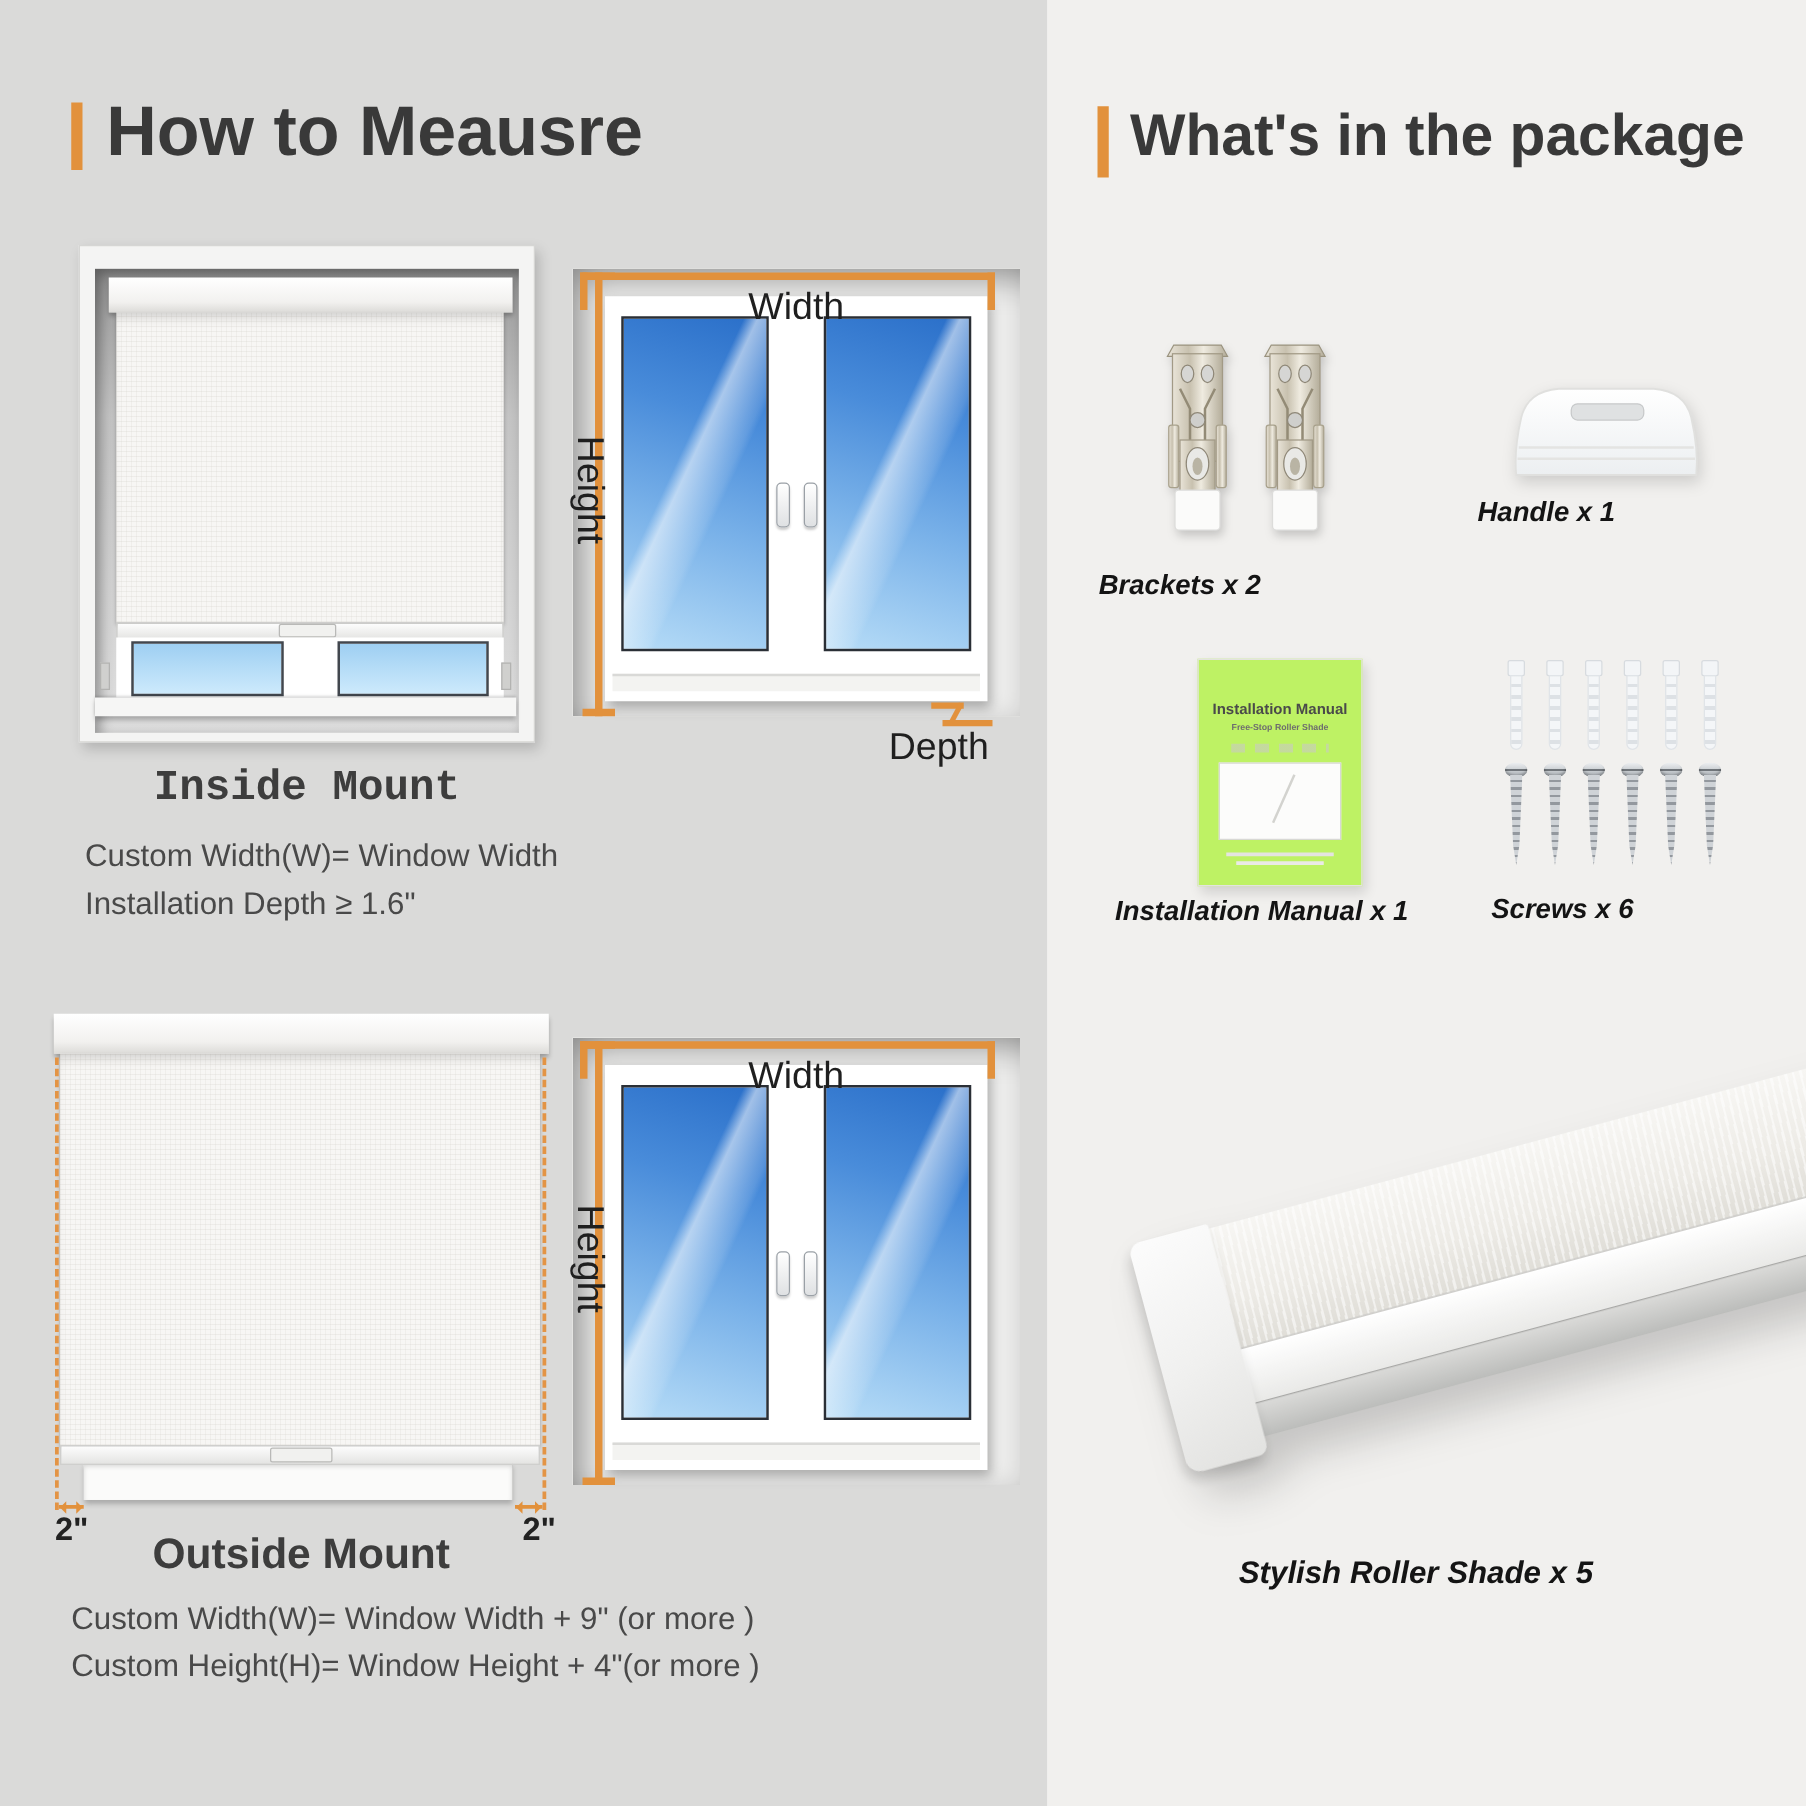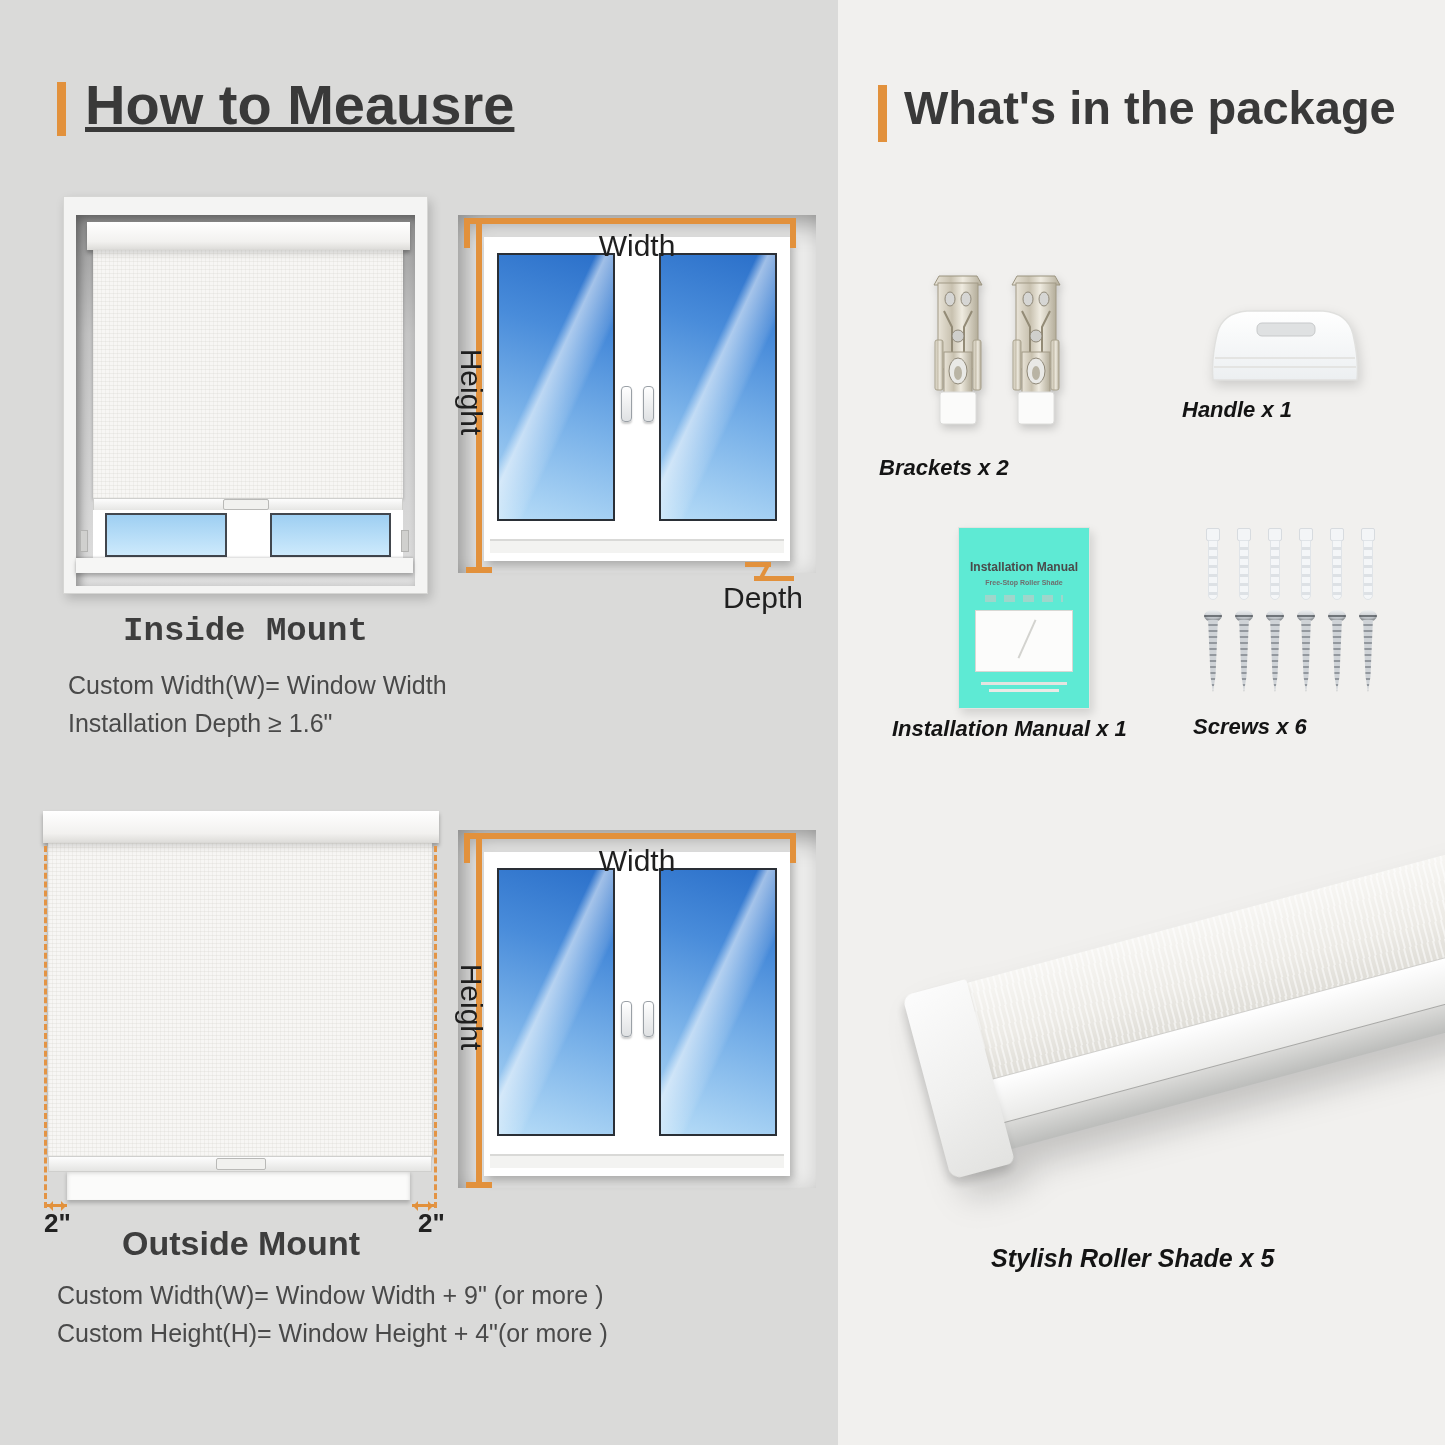--- a/index.html
+++ b/index.html
@@ -7,21 +7,21 @@
           font-family:"Liberation Sans", sans-serif;}
 
   
   .left-panel{position:absolute;left:0;top:0;width:838px;height:1445px;background:#dadad9;}
   .right-panel{position:absolute;left:838px;top:0;width:607px;height:1445px;background:#f1f0ee;overflow:hidden;}
 
   
   .accent-bar{position:absolute;background:#e2913c;}
   .panel-title{position:absolute;font-weight:700;color:#393939;white-space:nowrap;}
   .lt-bar{left:57px;top:82px;width:9px;height:54px;}
-  .lt-title{left:85px;top:72px;font-size:56px;text-decoration:underline;}
+  .lt-title{left:85px;top:72px;font-size:56px;}
   .rt-bar{left:40px;top:85px;width:9px;height:57px;}
   .rt-title{left:66px;top:80px;font-size:47px;}
 
   
   .inside-diagram{position:absolute;left:63px;top:196px;width:365px;height:398px;}
   .inside-wall{position:absolute;inset:0;background:#f4f4f3;
                box-shadow:inset 0 0 0 1px #d6d6d4, 3px 5px 10px rgba(0,0,0,.18);}
   .inside-recess{position:absolute;left:13px;top:19px;right:13px;bottom:8px;
                  background:linear-gradient(180deg,#8f8f8f 0%,#a9a9a9 12%,#c4c4c4 32%,#dedede 100%);
                  box-shadow:inset 4px 4px 10px rgba(0,0,0,.35);}
@@ -77,21 +77,21 @@
   .meas-height{left:18px;top:3px;width:6px;bottom:0;}
   .meas-height::before,.meas-height::after{content:'';position:absolute;left:-10px;width:26px;height:6px;background:#e2913c;}
   .meas-height::before{top:0;} .meas-height::after{bottom:0;}
   .meas-label{position:absolute;font-size:30px;color:#1f1f1f;text-align:center;}
   .width-label{left:0;right:0;top:14px;text-align:center;}
   .height-label{left:-47px;top:160px;width:120px;transform:rotate(90deg);}
   .depth-bar{position:absolute;background:#e2913c;height:5px;}
   .depth-top{left:287px;top:347px;width:26px;}
   .depth-bottom{left:296px;top:361px;width:40px;}
   .depth-conn{position:absolute;left:305px;top:347px;width:4px;height:17px;background:#e2913c;transform:rotate(28deg);}
-  .depth-label{left:250px;top:366px;width:110px;}
+  .depth-label{left:238px;top:366px;width:110px;}
 
   
   .outside-diagram{position:absolute;left:40px;top:800px;width:402px;height:440px;}
   .out-window-band{position:absolute;left:27px;right:32px;top:370px;height:30px;background:#fbfbfa;
                    box-shadow:inset 0 3px 4px rgba(0,0,0,.15), 0 3px 4px rgba(0,0,0,.22);}
   .out-cassette{position:absolute;left:3px;right:3px;top:11px;height:32px;}
   .out-fabric{position:absolute;left:8px;right:10px;top:43px;height:313px;}
   .out-bottombar{position:absolute;left:8px;right:10px;top:356px;height:14px;}
   .out-pull{top:358px;width:48px;height:10px;}
   .dash-line{position:absolute;top:46px;height:362px;border-left:3px dashed #e39445;}
@@ -114,21 +114,21 @@
   .outside-lines{left:57px;top:1276px;}
 
   
   .item-label{position:absolute;font-style:italic;font-weight:700;color:#141414;
               font-size:22px;text-align:left;white-space:nowrap;}
   .bracket-fig{position:absolute;top:274px;width:56px;height:152px;filter:drop-shadow(2px 4px 4px rgba(0,0,0,.18));}
   .bracket-1{left:92px;} .bracket-2{left:170px;}
   .brackets-label{left:41px;width:240px;top:455px;}
   .handle-fig{position:absolute;left:367px;top:300px;width:160px;height:88px;filter:drop-shadow(2px 5px 6px rgba(0,0,0,.15));}
   .handle-label{left:344px;width:200px;top:397px;}
-  .manual-fig{position:absolute;left:120px;top:527px;width:130px;height:180px;background:#5eead4;
+  .manual-fig{position:absolute;left:120px;top:527px;width:130px;height:180px;background:#bef264;
               border:1px solid #e3e3e0;box-shadow:3px 5px 9px rgba(0,0,0,.13);}
   .m-title{margin-top:32px;text-align:center;font-size:12px;font-weight:700;color:#4a4a4a;}
   .m-sub{text-align:center;font-size:7px;font-weight:700;color:#6e6e6e;margin-top:5px;}
   .m-icons{height:7px;margin:9px 26px 0;background:repeating-linear-gradient(90deg,#c9c9c5 0 11px,transparent 11px 19px);opacity:.6;}
   .m-box{margin:8px 16px 0;height:60px;border:1px solid #d8d8d4;background:#fcfcfb;position:relative;overflow:hidden;}
   .m-box::after{content:'';position:absolute;left:52%;top:12%;width:2px;height:70%;background:#d3d3cf;transform:rotate(24deg);}
   .m-foot{margin:10px 22px 0;height:3px;background:#e4e4e0;}
   .m-foot2{margin:4px 30px 0;height:3px;background:#eaeae6;}
   .manual-label{left:54px;width:300px;top:716px;}
 

